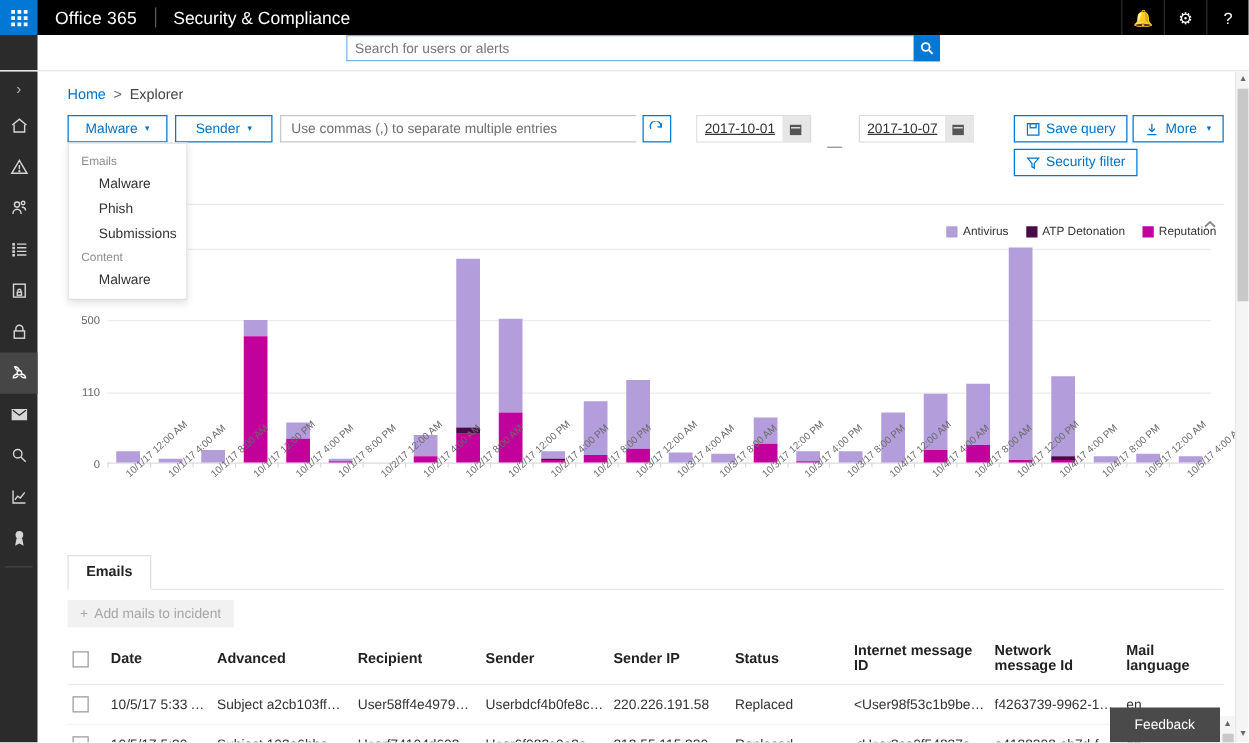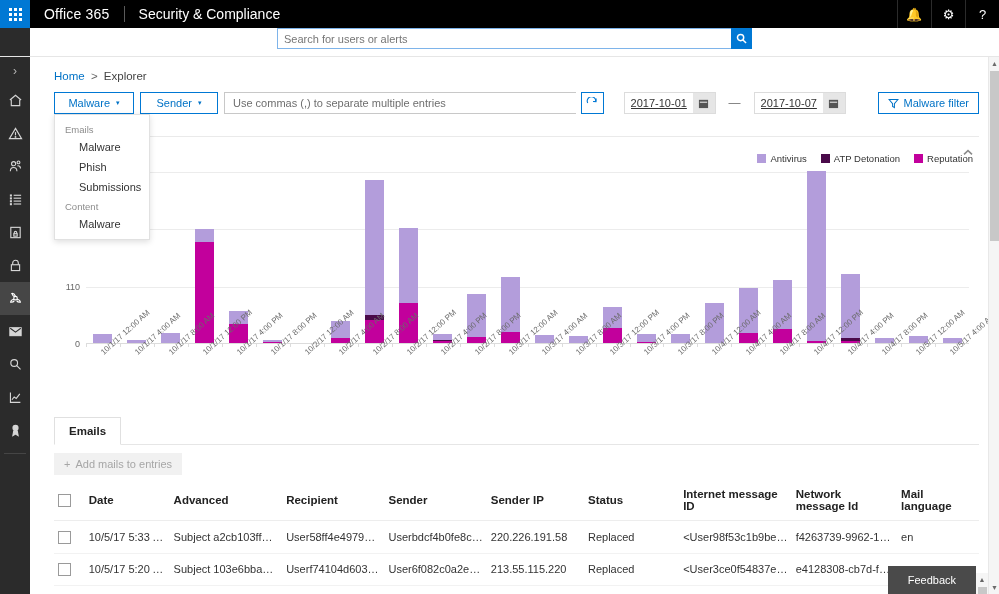--- a/index.html
+++ b/index.html
@@ -480,25 +480,43 @@
           <input type="text" value="2017-10-07" style="">
           <div class="date-icon">
             <svg width="11" height="11" viewBox="0 0 12 12" fill="#555">
               <rect x="1" y="2" width="10" height="9"></rect>
                 <rect x="2" y="4" width="8" height="1.2" fill="#e6e6e6"></rect>
             </svg>
           </div>
         </div>
 
         <div class="right-actions">
+          <div class="action-top">
+            <div class="btn-outline">
+              <svg width="11" height="11" viewBox="0 0 12 12" fill="none" stroke="#0072c6" stroke-width="1.1">
+                <rect x="1" y="1" width="10" height="10"></rect>
+                  <rect x="3.4" y="1" width="5.2" height="3.6"></rect>
+              </svg>
+              <span>Save query</span>
+            </div>
+            <div class="btn-outline">
+              <svg width="11" height="11" viewBox="0 0 12 12" fill="none" stroke="#0072c6" stroke-width="1.1">
+                <line x1="6" y1="1" x2="6" y2="7.6"></line>
+                  <polyline points="3.4,5.4 6,8 8.6,5.4"></polyline>
+                  <line x1="2" y1="10.6" x2="10" y2="10.6"></line>
+              </svg>
+              <span>More</span>
+              <span class="caret">▾</span>
+            </div>
+          </div>
           <div class="btn-outline">
             <svg width="11" height="11" viewBox="0 0 12 12" fill="none" stroke="#0072c6" stroke-width="1.1">
               <polygon points="1.2,1.6 10.8,1.6 7,6.2 7,10.4 5,9.2 5,6.2"></polygon>
             </svg>
-            <span>Malware filter</span>
+            <span>Security filter</span>
           </div>
         </div>
       </div>
 
       <div class="chart-card">
         <div class="chart-top-rule" style="margin-top:22px"></div>
         <div class="collapse-btn">
           <svg width="10" height="7" viewBox="0 0 10 7" fill="none" stroke="#8a8a8a" stroke-width="1.5">
             <polyline points="1,5.4 5,1.6 9,5.4"></polyline>
           </svg>
@@ -706,21 +724,21 @@
           </div>
       </div>
 
       <div class="tab-strip">
         <div class="tab active">Emails</div>
       </div>
 
       <div class="cmd-bar">
         <button class="cmd-btn">
           <span>+</span>
-          <span>Add mails to entries</span>
+          <span>Add mails to incident</span>
         </button>
       </div>
 
       <table class="grid">
         <colgroup>
           <col style="width:30px">
             <col style="width:83px">
             <col style="width:110px">
             <col style="width:100px">
           <col style="width:100px">

